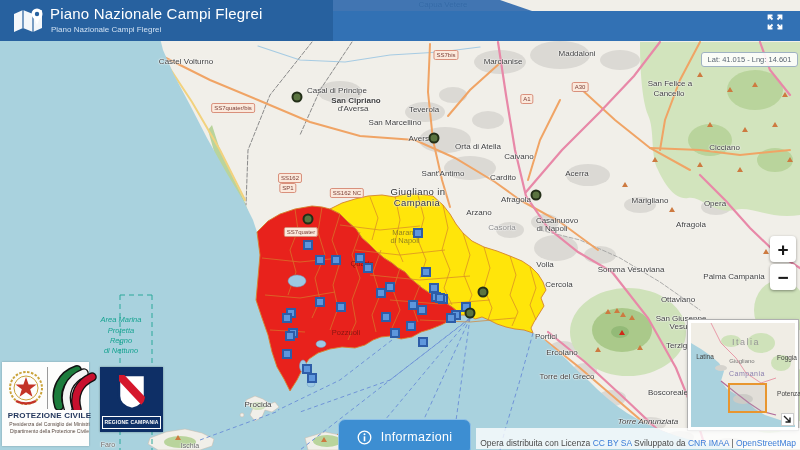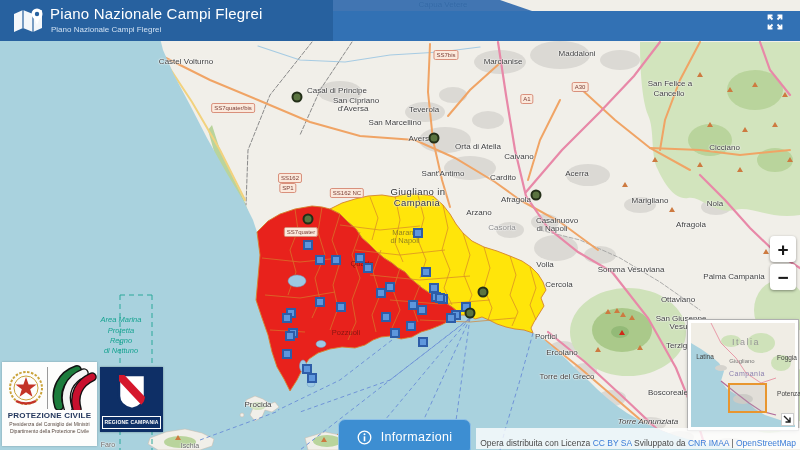--- a/index.html
+++ b/index.html
@@ -57,21 +57,21 @@
   .mm-region{font-size:7px;color:#8a7fae;letter-spacing:.5px}
   #mm-toggle{position:absolute;right:1px;bottom:1px;width:13px;height:13px;background:#fff;
              border:1px solid #ccc;cursor:pointer}
   #attrib{position:absolute;right:0;bottom:1px;height:21px;background:rgba(255,255,255,.78);
           font-size:8.5px;color:#4a4a4a;padding:8px 4px;line-height:15px;white-space:nowrap}
   #attrib .att-link{color:#3b7cd8;cursor:pointer}
   #infobtn{position:absolute;left:338px;top:419px;width:133px;height:36px;background:#3d8ed2;
            border:1px solid #8fc0e8;border-radius:7px;color:#fff;display:flex;align-items:center;
            justify-content:center;gap:9px;font-size:12.5px;letter-spacing:.3px;cursor:pointer}
   
-  #pclogo{position:absolute;left:2px;top:362px;width:95px;height:84px;background:#fdfdfc;
+  #pclogo{position:absolute;left:2px;top:362px;width:87px;height:84px;background:#fdfdfc;
           box-shadow:0 0 2px rgba(0,0,0,.25)}
   #pc-divider{position:absolute;left:45px;top:5px;width:1px;height:42px;background:#9a9a9a}
   #pc-title{position:absolute;left:0;top:49px;width:95px;text-align:center;font-size:8px;
             font-weight:bold;color:#23365c;letter-spacing:.2px}
   #pc-l1{position:absolute;left:0;top:59px;width:95px;text-align:center;font-size:5px;color:#5a4a42}
   #pc-l2{position:absolute;left:0;top:66px;width:95px;text-align:center;font-size:5px;color:#5a4a42}
   #rclogo{position:absolute;left:100px;top:367px;width:63px;height:65px;background:#0e2f66;
           box-shadow:0 0 2px rgba(0,0,0,.35)}
   #rc-strip{position:absolute;left:2px;right:2px;bottom:3px;height:13px;background:#0e2f66;
             border:1px solid #fff;color:#fff;font-size:5px;font-weight:bold;text-align:center;
@@ -219,34 +219,34 @@
       <ellipse cx="297" cy="281" rx="9" ry="6"></ellipse>
       <ellipse cx="321" cy="344" rx="5" ry="3.5"></ellipse>
       <ellipse cx="303" cy="366" rx="3.5" ry="6"></ellipse>
       <ellipse cx="311" cy="384" rx="4" ry="3"></ellipse>
     </g>
   </svg>
 
   <div id="labels">
       <span class="lbl t" style="left: 186px; top: 62px;">Castel Volturno</span>
       <span class="lbl t" style="left: 337px; top: 91px;">Casal di Principe</span>
-      <span class="lbl t" style="left: 356px; top: 101px;">San Cipriano</span>
+      <span class="lbl t" style="left: 356px; top: 101px; font-weight: bold;">San Cipriano</span>
       <span class="lbl t" style="left: 353px; top: 109px;">d'Aversa</span>
       <span class="lbl t" style="left: 424px; top: 110px;">Teverola</span>
       <span class="lbl t" style="left: 395px; top: 123px;">San Marcellino</span>
       <span class="lbl t" style="left: 421px; top: 139px;">Aversa</span>
       <span class="lbl t" style="left: 478px; top: 147px;">Orta di Atella</span>
       <span class="lbl t" style="left: 503px; top: 62px;">Marcianise</span>
       <span class="lbl t" style="left: 577px; top: 54px;">Maddaloni</span>
       <span class="lbl t" style="left: 670px; top: 84px;">San Felice a</span>
       <span class="lbl t" style="left: 669px; top: 94px;">Cancello</span>
       <span class="lbl t" style="left: 721px; top: 148px; padding-left: 7px;">Cicciano</span>
       <span class="lbl t" style="left: 577px; top: 174px;">Acerra</span>
       <span class="lbl t" style="left: 650px; top: 201px;">Marigliano</span>
-      <span class="lbl t" style="left: 715px; top: 204px;">Nola</span>
+      <span class="lbl t" style="left: 715px; top: 204px;">Opera</span>
       <span class="lbl t" style="left: 519px; top: 157px;">Caivano</span>
       <span class="lbl t" style="left: 503px; top: 178px;">Cardito</span>
       <span class="lbl t" style="left: 443px; top: 174px;">Sant'Antimo</span>
       <span class="lbl tl" style="left: 418px; top: 192px;">Giugliano in</span>
       <span class="lbl tl" style="left: 417px; top: 203px;">Campania</span>
       <span class="lbl t" style="left: 516px; top: 200px;">Afragola</span>
       <span class="lbl t" style="left: 479px; top: 213px;">Arzano</span>
       <span class="lbl gray" style="left: 502px; top: 228px;">Casoria</span>
       <span class="lbl t" style="left: 557px; top: 221px;">Casalnuovo</span>
       <span class="lbl t" style="left: 552px; top: 229px;">di Napoli</span>
@@ -366,20 +366,21 @@
   <div id="hdr-sub">Piano Nazionale Campi Flegrei</div>
   <svg id="expand" viewBox="0 0 22 22">
     <g stroke="#fff" stroke-width="1.8" fill="none">
       <path d="M8.5,8.5 L4.5,4.5 M4.5,8.5 V4.5 H8.5"></path>
       <path d="M13.5,8.5 L17.5,4.5 M17.5,8.5 V4.5 H13.5"></path>
       <path d="M8.5,13.5 L4.5,17.5 M4.5,13.5 V17.5 H8.5"></path>
       <path d="M13.5,13.5 L17.5,17.5 M17.5,13.5 V17.5 H13.5"></path>
     </g>
   </svg>
 
+  <div id="coords">Lat: 41.015 - Lng: 14.601</div>
   <button id="zin" class="zbtn">+</button>
   <button id="zout" class="zbtn">−</button>
 
   <div id="minimap">
     <svg width="104" height="104" viewBox="0 0 104 104">
       <rect width="104" height="104" fill="#f0ede5"></rect>
       <path d="M0,20 L10,26 L20,33 L28,40 L33,48 L30,58 L36,66 L46,72 L56,78 L64,86 L74,92 L86,96 L104,102 L104,104 L0,104 Z" fill="#aad2de"></path>
       <ellipse cx="70" cy="20" rx="14" ry="10" fill="#cfe2ba"></ellipse>
       <ellipse cx="90" cy="40" rx="10" ry="8" fill="#cfe2ba"></ellipse>
       <ellipse cx="40" cy="18" rx="10" ry="6" fill="#cfe2ba"></ellipse>

